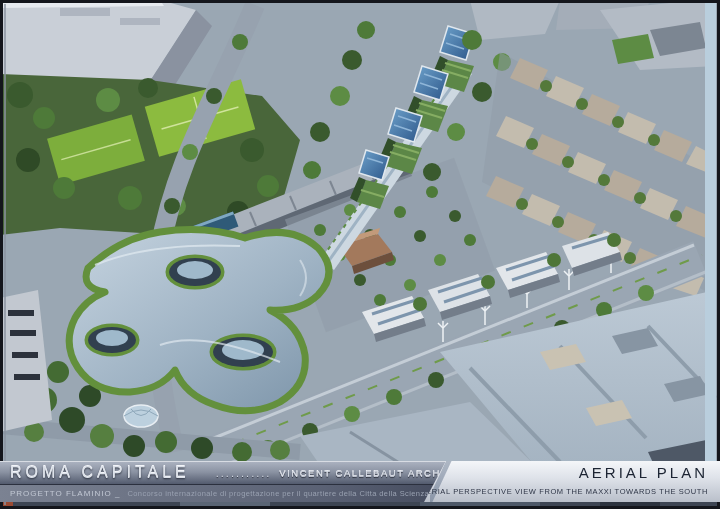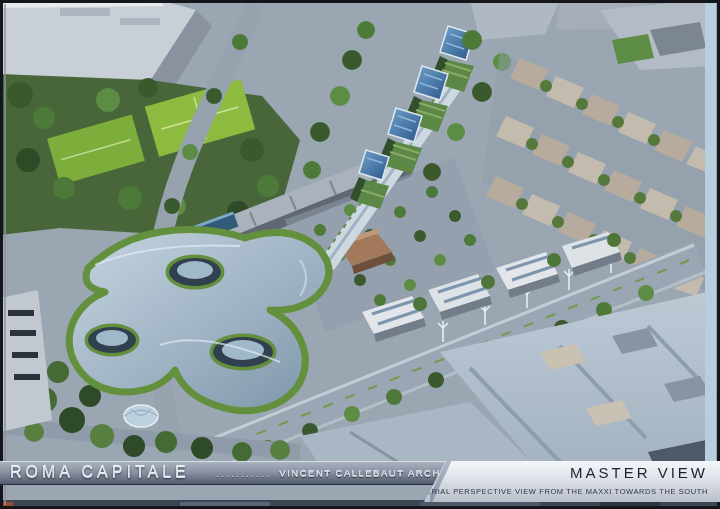--- a/index.html
+++ b/index.html
@@ -415,20 +415,24 @@
   <rect x="1.5" y="1.5" width="717" height="506" fill="none" stroke="#14161c" stroke-width="3"></rect>
   <line x1="5" y1="4" x2="5" y2="505" stroke="#8a93a0" stroke-width="1.5"></line>
 </svg>
 
   <div class="banner">
     <div class="band-main">
       <span class="roma">ROMA CAPITALE</span>
       <span class="dots">...........</span>
       <span class="arch">VINCENT CALLEBAUT ARCHITECTURES</span>
     </div>
+    <div class="band-sub">
+      <span class="proj">PROGETTO FLAMINIO _</span>
+      <span class="projsub">Concorso internazionale di progettazione per il quartiere della Citta della Scienza</span>
+    </div>
     <div class="panel-right">
       <div class="panel-streak"></div>
-      <div class="mp">MASTER VIEW</div>
+      <div class="mp">AERIAL PLAN</div>
       <div class="mp-cap">AERIAL PERSPECTIVE VIEW FROM THE MAXXI TOWARDS THE SOUTH</div>
     </div>
   </div>
 
 </div>
 
 </body></html>

